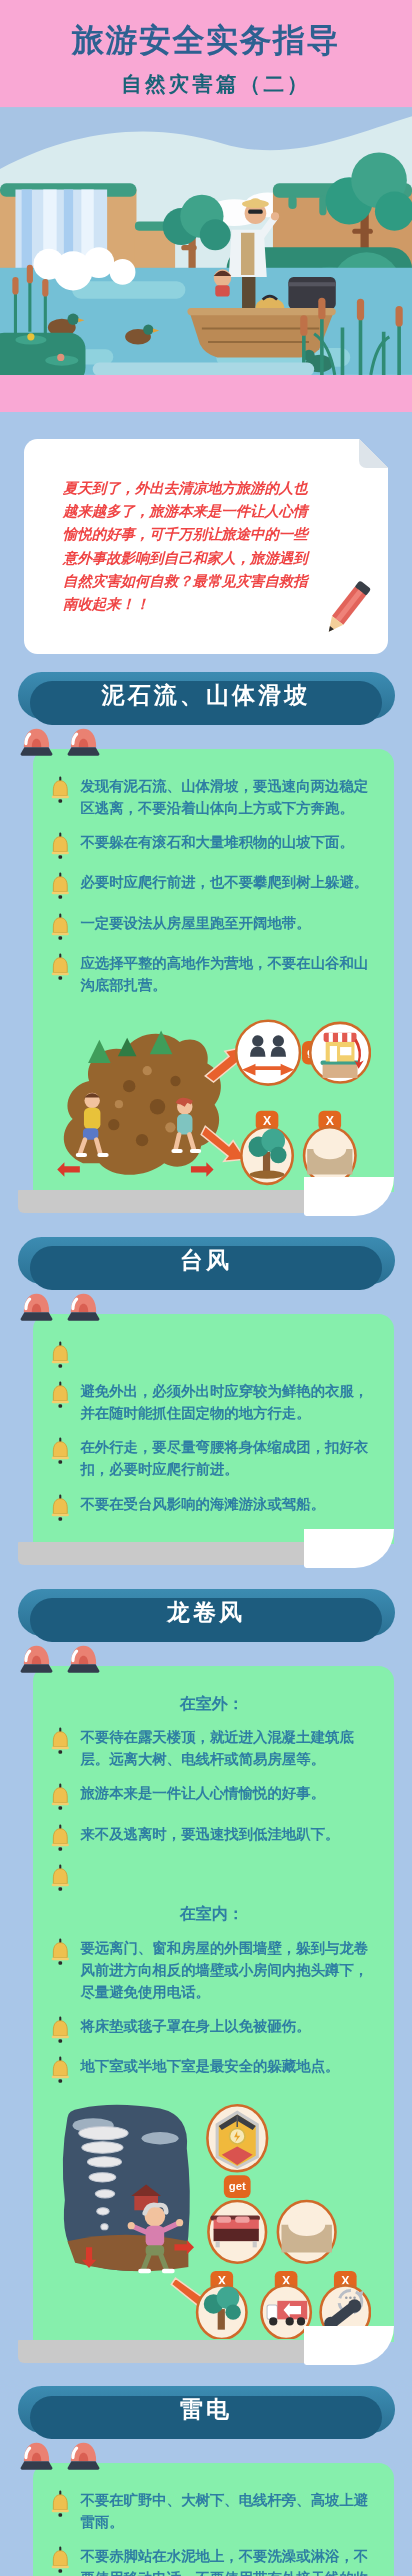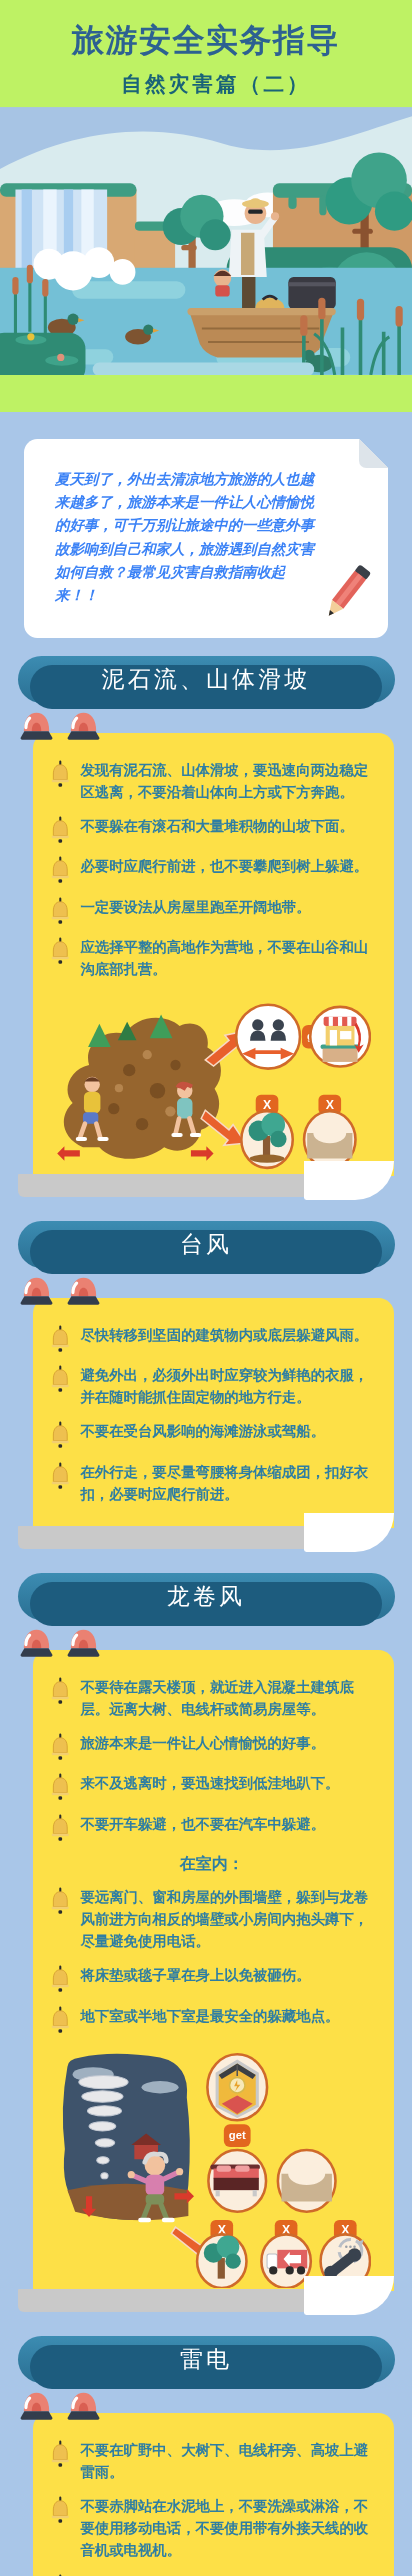--- a/index.html
+++ b/index.html
@@ -1,40 +1,40 @@
 <!DOCTYPE html>
 <html style="font-size:8.2px"><head>
 <meta charset="utf-8">
 <style>
   html,body{margin:0;padding:0;}
   body{width:412px;background:#a9c6e8;font-family:"Liberation Sans",sans-serif;}
   
-  .hero{height:412px;background:#bef264;overflow:hidden;}
+  .hero{height:412px;background:#f9a8d4;overflow:hidden;}
   .hero-title{margin:0;padding-top:18.5px;text-align:center;font-size:32px;font-weight:900;
     color:#2d6191;letter-spacing:1.5px;font-family:"DejaVu Serif","Liberation Serif",serif;}
   .hero-sub{margin:7.2px 0 0;text-align:center;font-size:20.6px;font-weight:900;color:#1a6378;letter-spacing:3.1px;padding-left:20px;}
   .hero svg{display:block;margin-top:9.3px;}
   
   .intro-wrap{padding:27px 24px 17.5px;}
   .intro-card{position:relative;background:#fff;border-radius:13.4px;border-top-right-radius:0;
     padding:21.6px 62px 21.6px 23px;min-height:88px;}
   .fold{position:absolute;top:0;right:0;width:29px;height:29px;
     background:linear-gradient(225deg,#a9c6e8 0 50%,#dde4ea 50% 100%);border-radius:0 0 0 7.2px;}
-  .intro-text{margin:8px;font-size:14.4px;line-height:1.62;font-weight:bold;color:#3b82f6;
-    font-family:Liberation Mono, monospace;font-style:italic;}
+  .intro-text{margin:16px;font-size:14.4px;line-height:1.62;font-weight:bold;color:#ef4444;
+    font-family:Liberation Serif, serif;font-style:italic;}
   .pencil{position:absolute;right:13.4px;bottom:9.3px;}
   
   .pill{position:relative;margin:0 17.5px;height:47px;border-radius:24px;z-index:1;
     background:linear-gradient(180deg,#3c8cb2,#2a7093);display:flex;align-items:center;justify-content:center;}
   .pill::after{content:"";position:absolute;left:12.4px;right:12.4px;top:9.3px;bottom:-6.2px;
     background:#1d5c7e;border-radius:23px;z-index:-1;}
-  .pill-text{color:#fff;font-size:23px;font-weight:400;letter-spacing:3.1px;}
+  .pill-text{color:#fff;font-size:23px;font-weight:700;letter-spacing:3.1px;}
   .card-wrap{position:relative;margin:30px 18.5px 0 33px;}
   .sirens{position:absolute;top:-24px;left:-18.5px;display:flex;gap:4.1px;z-index:2;}
-  .card{position:relative;background:#fde047;border-radius:15.5px 15.5px 0 0;padding:27px 19.6px 3.1px 16.5px;}
+  .card{position:relative;background:#86efac;border-radius:15.5px 15.5px 0 0;padding:27px 19.6px 3.1px 16.5px;}
   .bullet{display:flex;align-items:flex-start;gap:10.3px;margin-bottom:12.4px;}
   .bullet svg{flex:0 0 auto;margin-top:0;}
   .bullet p{margin:0;font-size:14.4px;line-height:1.52;color:#2e7ea3;font-weight:bold;}
   .subhead{text-align:center;font-size:16px;font-weight:900;color:#2e7ea3;margin:1px 0 12.4px;}
   .ill{display:block;margin:6.2px auto 0;}
   .curl{position:relative;height:27px;}
   .curl-gray{position:absolute;top:-2.1px;left:-15.5px;width:325px;height:23px;background:#c9c9c9;
     border-radius:2.1px 26px 26px 13.4px;}
   .curl-white{position:absolute;top:-15.5px;right:-0.5px;width:90px;height:39px;background:#fff;
     border-radius:0 0 49px 3.1px;}
@@ -350,39 +350,38 @@
         </svg>
       <svg width="43" height="33" viewBox="0 0 84 64">
           <use href="#def-siren"></use>
         </svg>
     </div>
     <div class="card">
       <div class="bullet">
         <svg width="20.6" height="28" viewBox="0 0 40 54">
             <use href="#def-bell"></use>
           </svg>
-        <p>尽快转移到坚固的建筑物内或底层躲避风雨。</p>
       </div>
       <div class="bullet">
         <svg width="20.6" height="28" viewBox="0 0 40 54">
             <use href="#def-bell"></use>
           </svg>
         <p>避免外出，必须外出时应穿较为鲜艳的衣服，并在随时能抓住固定物的地方行走。</p>
       </div>
       <div class="bullet">
         <svg width="20.6" height="28" viewBox="0 0 40 54">
             <use href="#def-bell"></use>
           </svg>
+        <p>在外行走，要尽量弯腰将身体缩成团，扣好衣扣，必要时应爬行前进。</p>
+      </div>
+      <div class="bullet">
+        <svg width="20.6" height="28" viewBox="0 0 40 54">
+            <use href="#def-bell"></use>
+          </svg>
         <p>不要在受台风影响的海滩游泳或驾船。</p>
-      </div>
-      <div class="bullet">
-        <svg width="20.6" height="28" viewBox="0 0 40 54">
-            <use href="#def-bell"></use>
-          </svg>
-        <p>在外行走，要尽量弯腰将身体缩成团，扣好衣扣，必要时应爬行前进。</p>
       </div>
       <div style="height:7.2px"></div>
     </div>
     <div class="curl">
         <div class="curl-gray"></div>
         <div class="curl-white"></div>
       </div>
   </div>
 </div>
 
@@ -393,20 +392,21 @@
   <div class="card-wrap">
     <div class="sirens">
       <svg width="43" height="33" viewBox="0 0 84 64">
           <use href="#def-siren"></use>
         </svg>
       <svg width="43" height="33" viewBox="0 0 84 64">
           <use href="#def-siren"></use>
         </svg>
     </div>
     <div class="card">
+      <div class="subhead">在室外：</div>
       <div class="bullet">
         <svg width="20.6" height="28" viewBox="0 0 40 54">
             <use href="#def-bell"></use>
           </svg>
         <p>不要待在露天楼顶，就近进入混凝土建筑底层。远离大树、电线杆或简易房屋等。</p>
       </div>
       <div class="bullet">
         <svg width="20.6" height="28" viewBox="0 0 40 54">
             <use href="#def-bell"></use>
           </svg>
@@ -415,21 +415,20 @@
       <div class="bullet">
         <svg width="20.6" height="28" viewBox="0 0 40 54">
             <use href="#def-bell"></use>
           </svg>
         <p>来不及逃离时，要迅速找到低洼地趴下。</p>
       </div>
       <div class="bullet">
         <svg width="20.6" height="28" viewBox="0 0 40 54">
             <use href="#def-bell"></use>
           </svg>
-        <p>不要开车躲避，也不要在汽车中躲避。</p>
       </div>
       <div class="subhead">在室内：</div>
       <div class="bullet">
         <svg width="20.6" height="28" viewBox="0 0 40 54">
             <use href="#def-bell"></use>
           </svg>
         <p>要远离门、窗和房屋的外围墙壁，躲到与龙卷风前进方向相反的墙壁或小房间内抱头蹲下，尽量避免使用电话。</p>
       </div>
       <div class="bullet">
         <svg width="20.6" height="28" viewBox="0 0 40 54">

